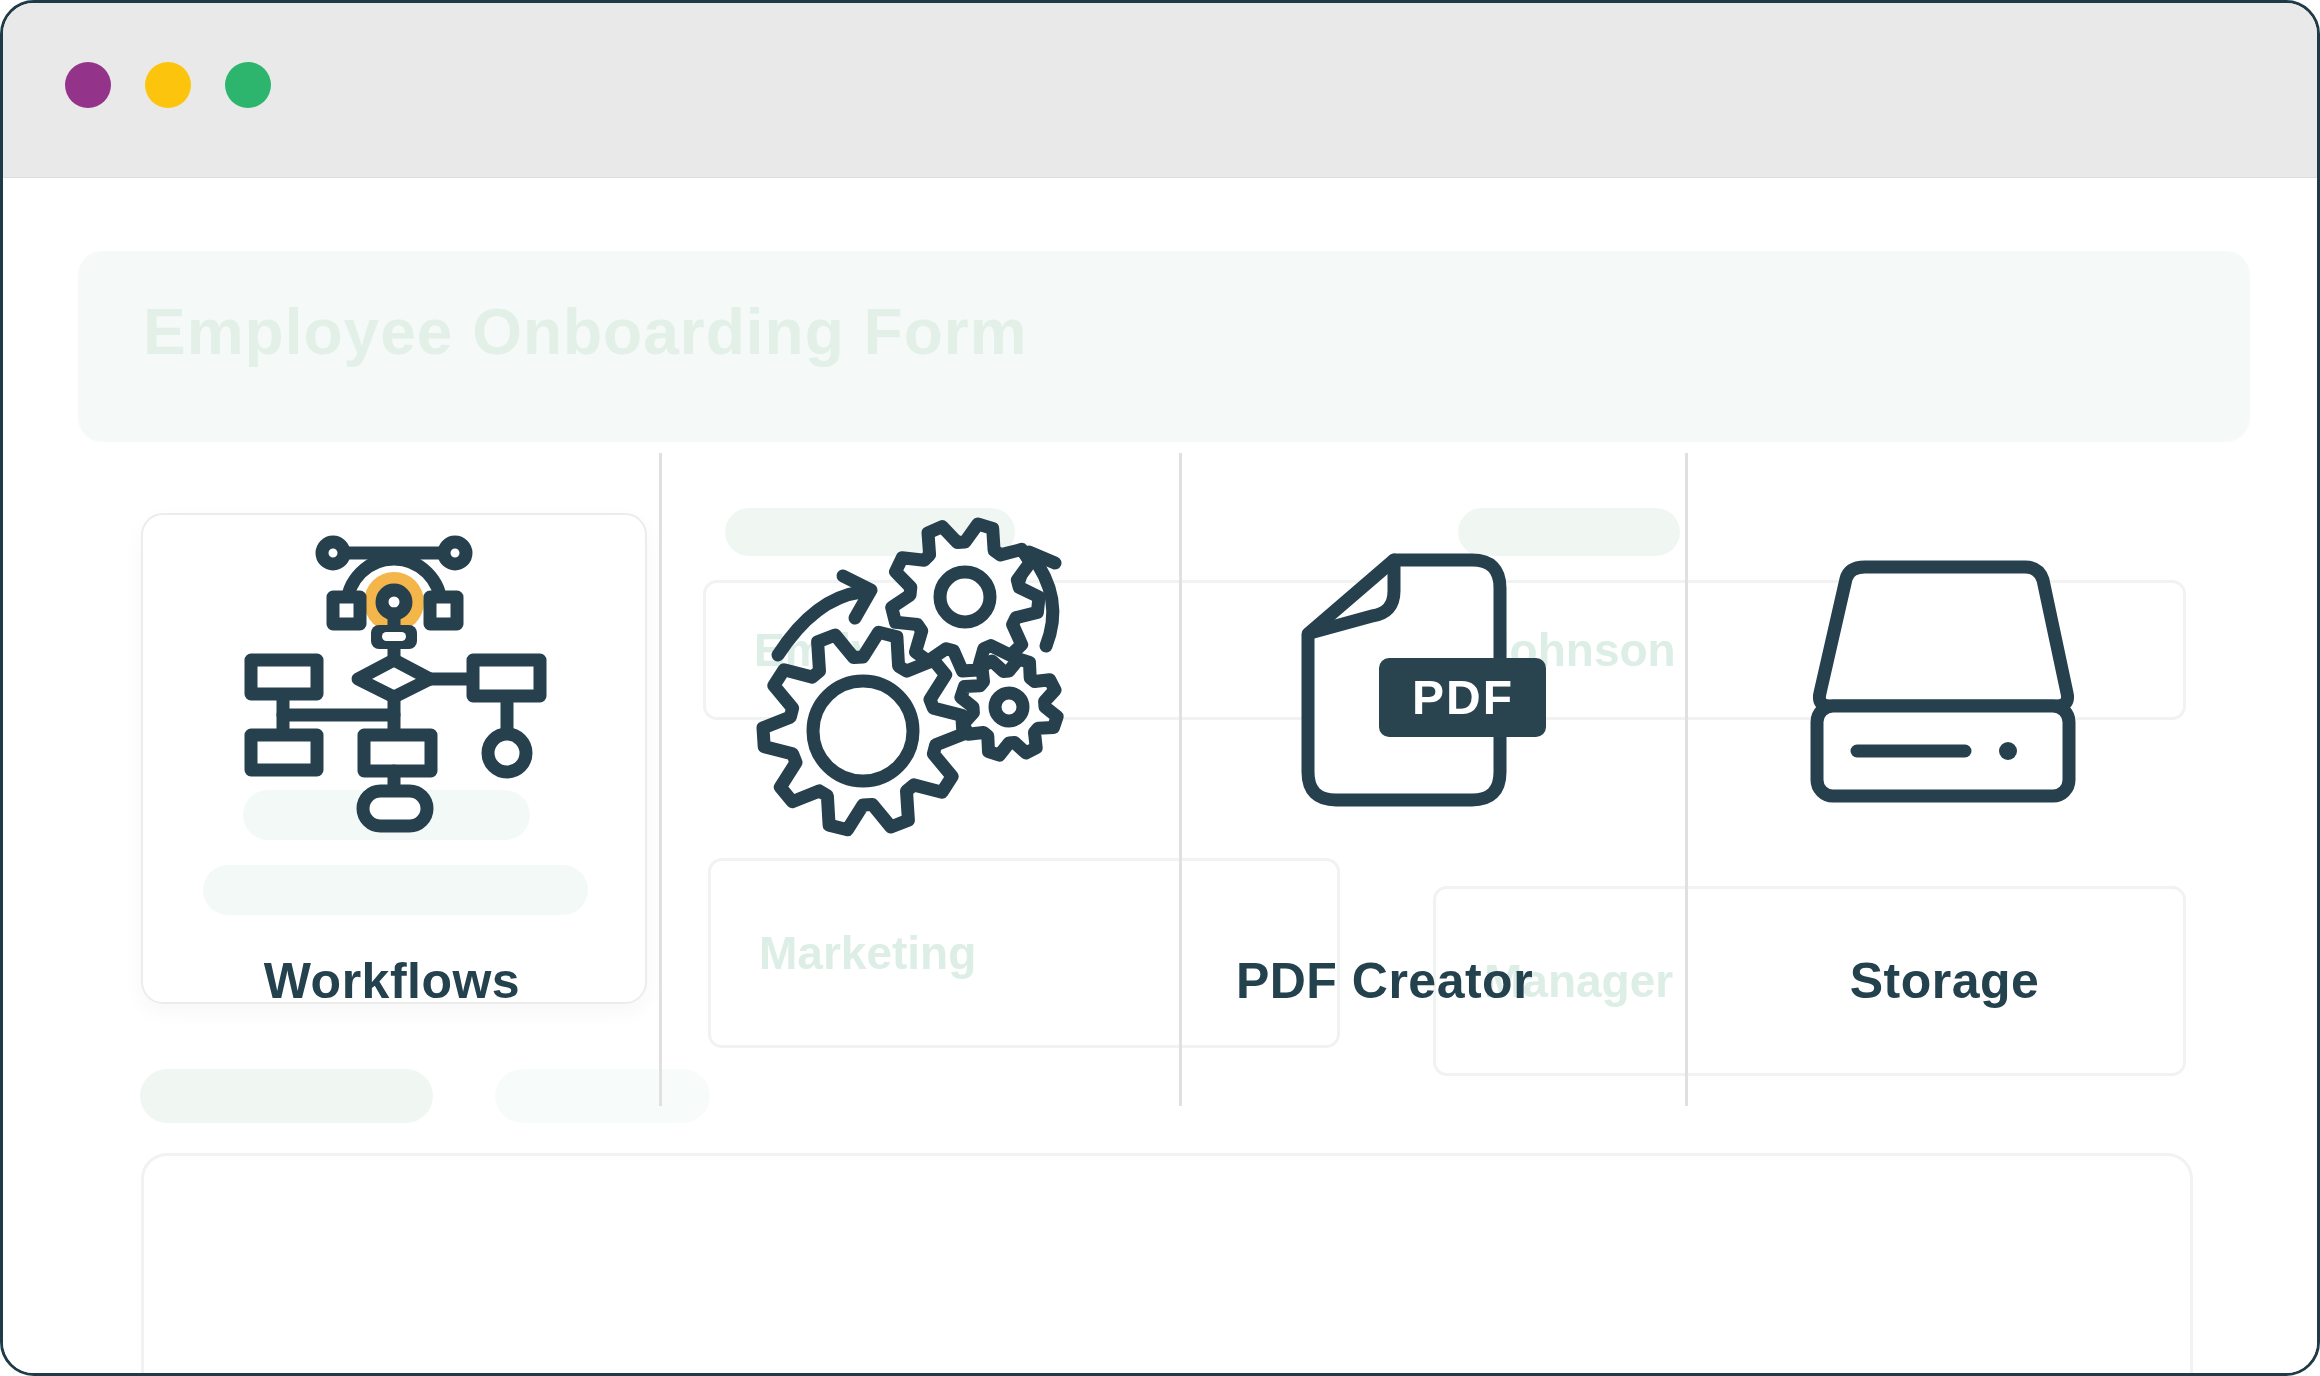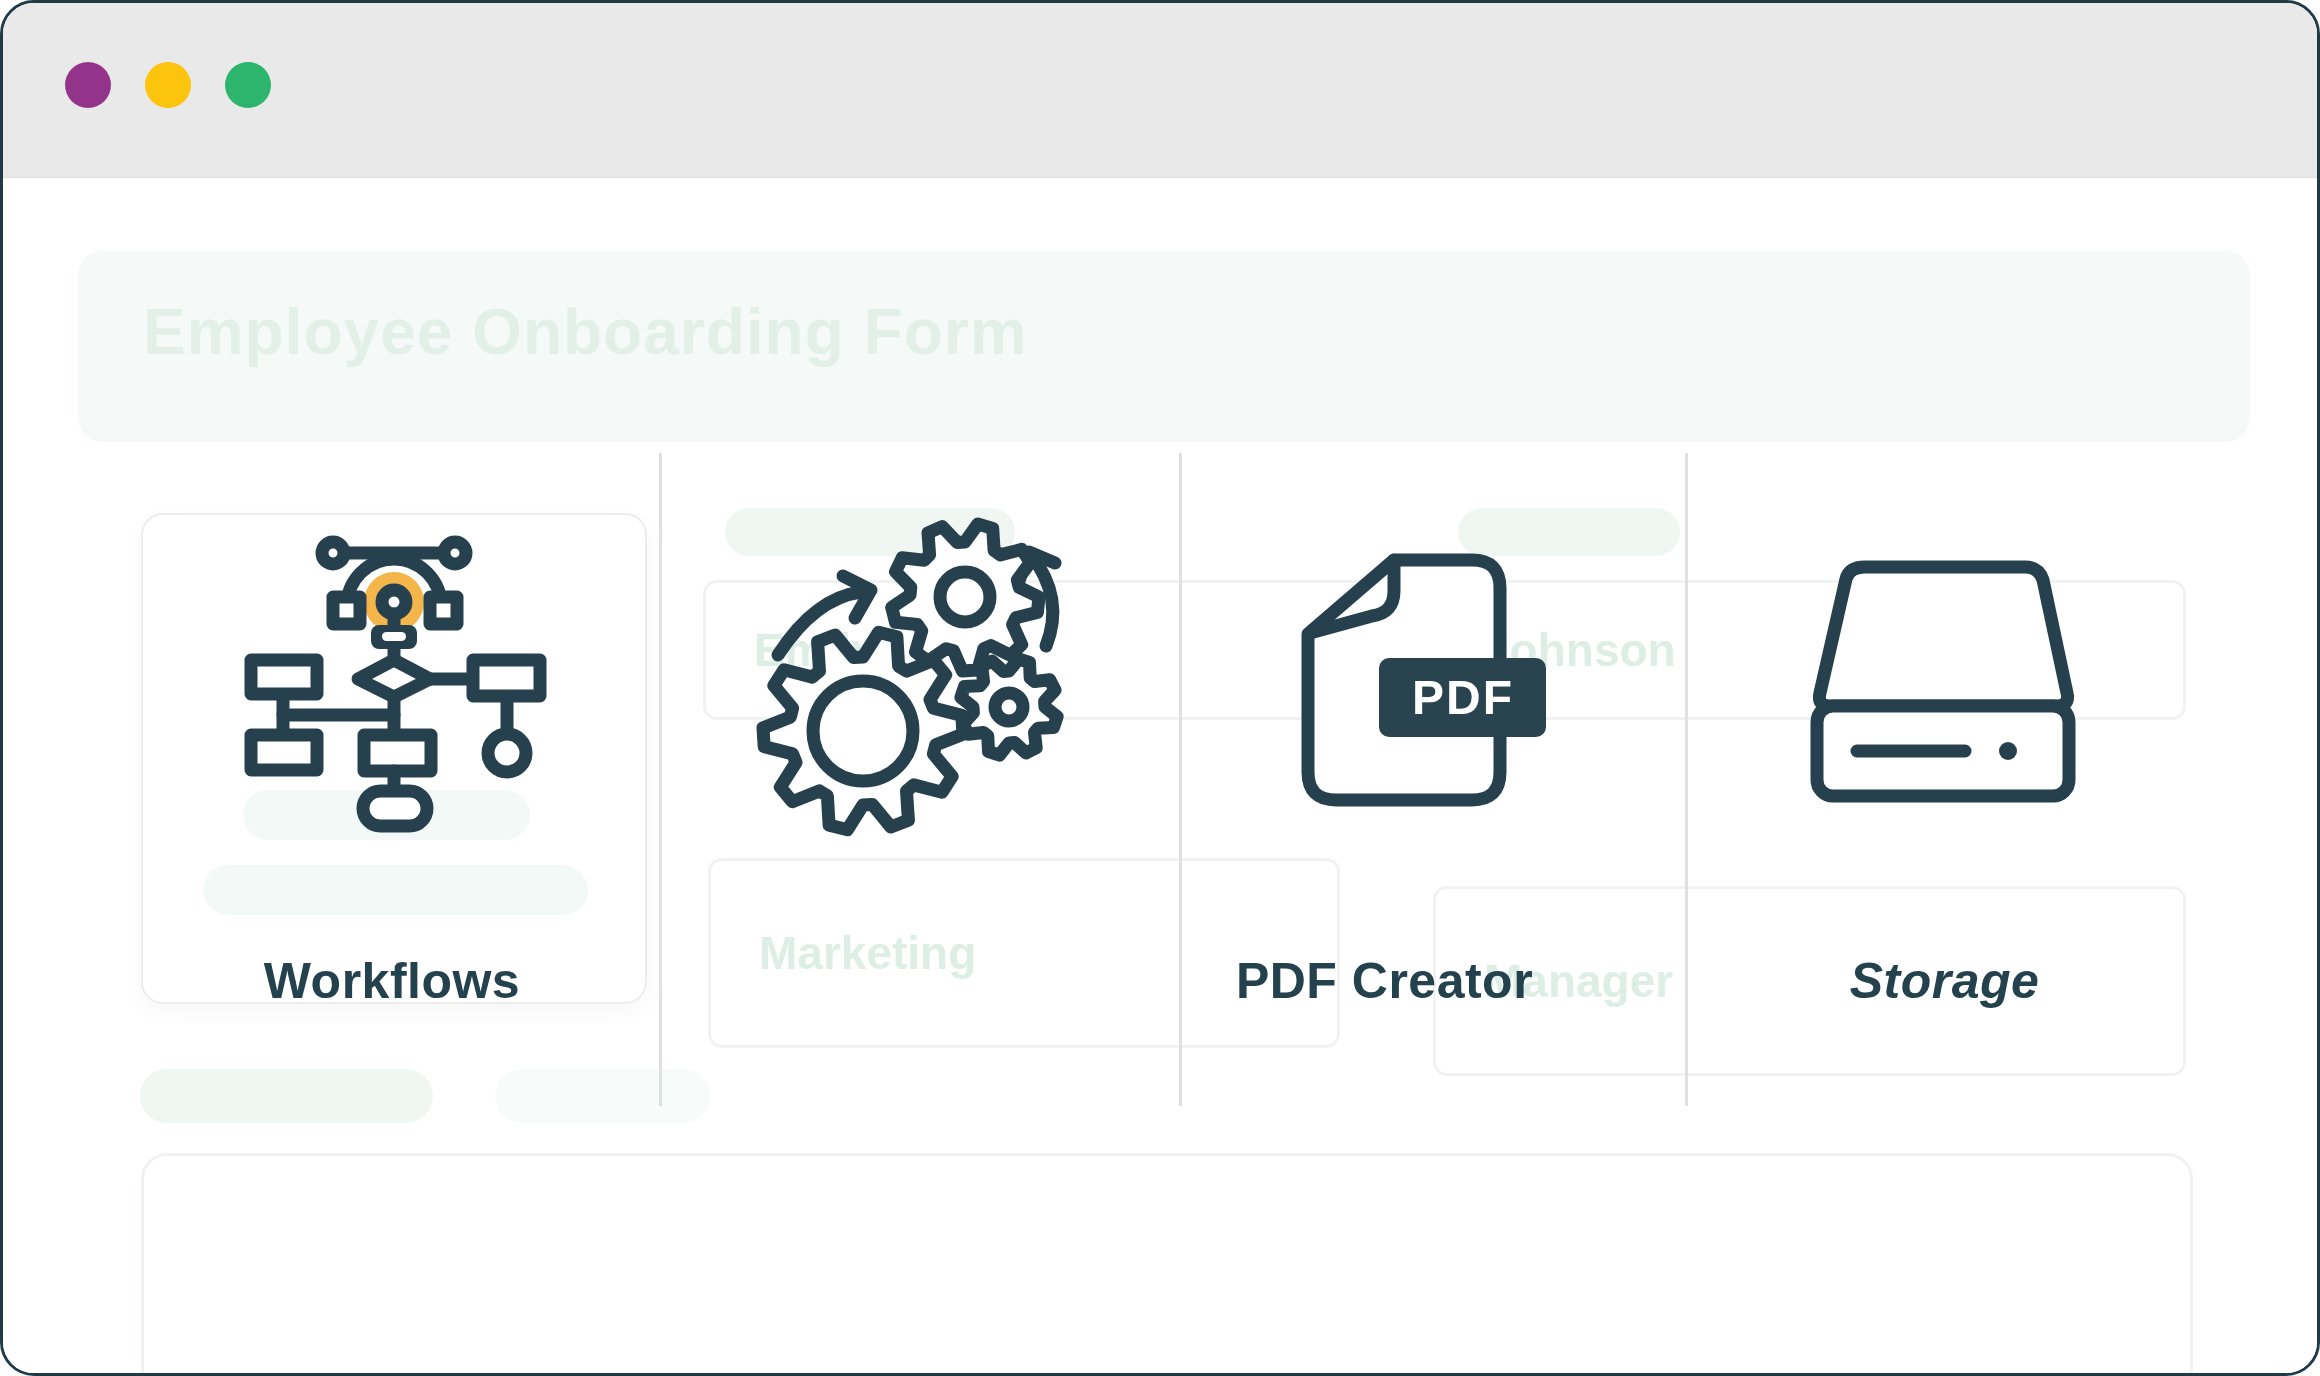--- a/index.html
+++ b/index.html
@@ -145,17 +145,17 @@
         <g>
           <path class="stw" d="M 1862 389 L 2022 389 Q 2036 389 2040 402 L 2064 515 Q 2067 528 2053 528 L 1827 528 Q 1814 528 1817 515 L 1843 401 Q 1846 389 1862 389 Z"></path>
           <rect class="stw" x="1814" y="528" width="252" height="90" rx="16"></rect>
           <line class="st" x1="1854" y1="573" x2="1962" y2="573" stroke-width="14"></line>
           <circle class="fil" cx="2005" cy="573" r="9"></circle>
         </g>
       </svg>
 
       <div class="panel-label" style="left:138px;width:502px;">Workflows</div>
       <div class="panel-label" style="left:1180px;width:403px;">PDF Creator</div>
-      <div class="panel-label" style="left:1683px;width:517px;font-style:italic;">Storage</div>
+      <div class="panel-label" style="left:1683px;width:517px;">Storage</div>
 
     </div>
   </div>
 </div>
 
 </body></html>

